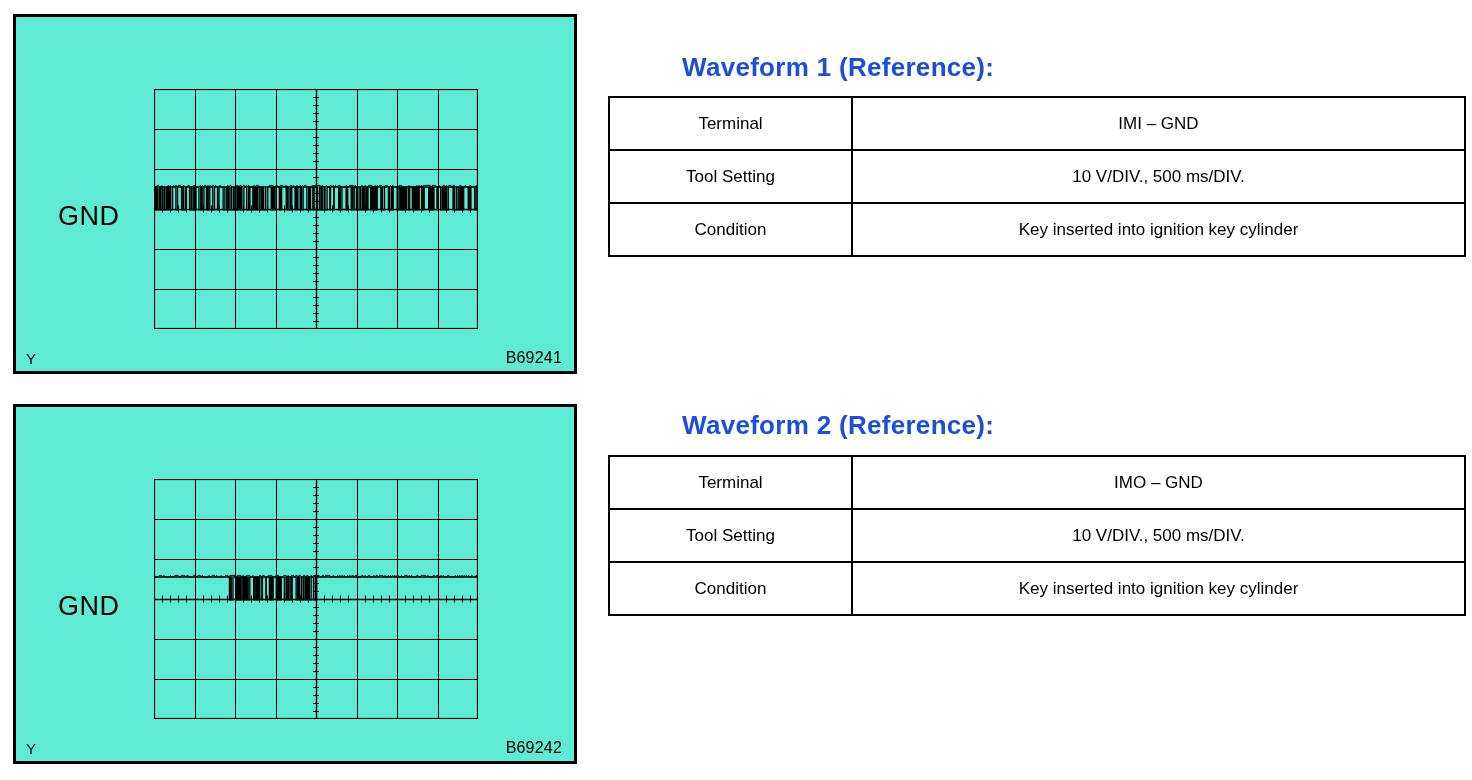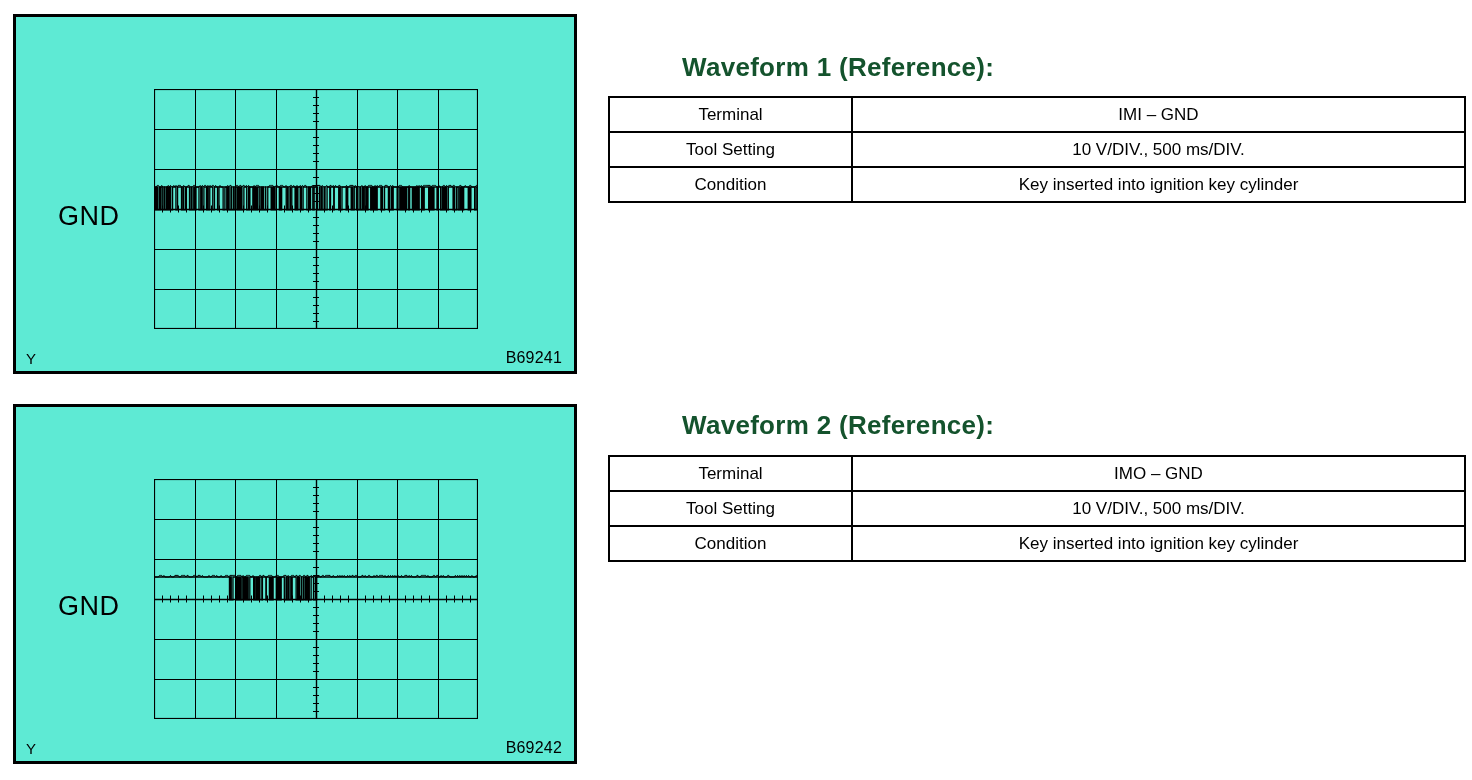--- a/index.html
+++ b/index.html
@@ -62,21 +62,21 @@
     width: 324px;
     height: 240px;
   }
 
   
   .wf-heading {
     position: absolute;
     font-size: 26px;
     font-weight: bold;
     font-family: "Liberation Sans", sans-serif;
-    color: #14532d;
+    color: #1d4ed8;
     white-space: nowrap;
     letter-spacing: 0.3px;
   }
   #wf-heading-1 { left: 682px; top: 52px; }
   #wf-heading-2 { left: 682px; top: 410px; text-align: center; }
 
   table.wf-table {
     position: absolute;
     border-collapse: collapse;
     width: 838px;
@@ -87,21 +87,21 @@
   #wf-table-2 { left: 608px; top: 455px; }
 
   table.wf-table td {
     border: 2px solid #000000;
     height: 33px;
     text-align: center;
     vertical-align: middle;
     font-size: 17px;
     font-family: "Liberation Sans", sans-serif;
     color: #000000;
-    padding: 0 4px;
+    padding: 9px 4px;
     white-space: nowrap;
   }
   table.wf-table td.label-col { width: 233px; }
   table.wf-table td.value-col { width: 603px; border-radius: 16px; }
 </style>
 </head>
 <body>
 
 <div class="scope-panel" id="scope-panel-1">
   <div class="gnd-label">GND</div>

